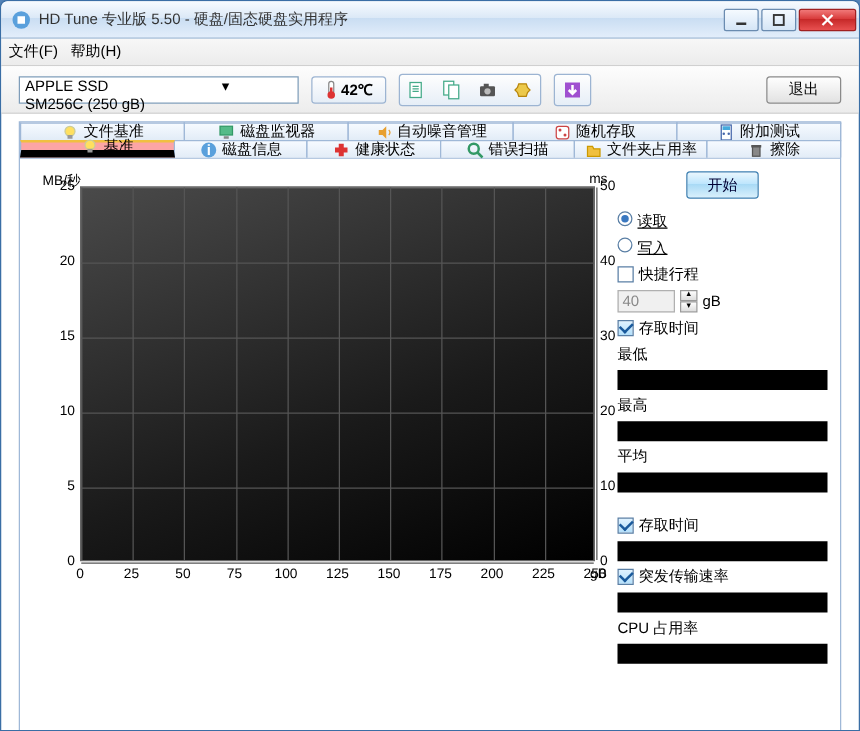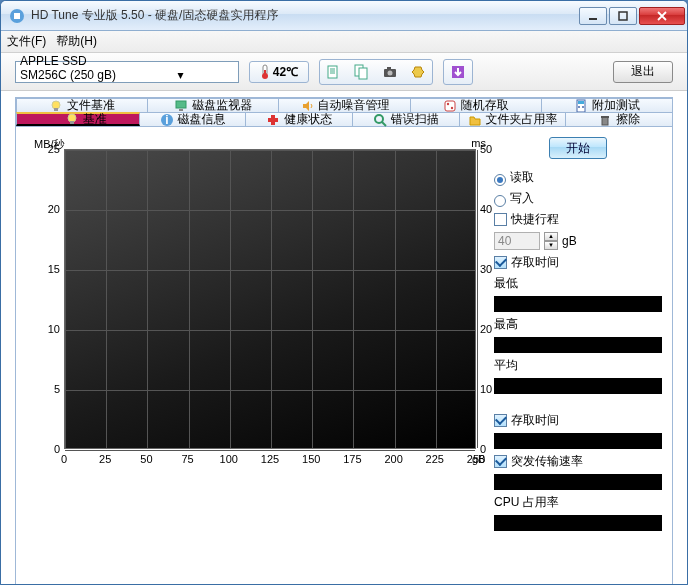--- a/index.html
+++ b/index.html
@@ -6,47 +6,47 @@
 body { background: #5a8ec7; width: 688px; height: 585px; overflow: hidden; }
 .window { width: 688px; height: 585px; background: #fff; border: 1px solid #3a6ea5; border-radius: 6px 6px 0 0; overflow: hidden; box-shadow: 0 0 6px rgba(0,0,0,.3); }
 .titlebar { height: 30px; background: linear-gradient(#f7fbff,#dce9f7 45%,#c9ddf2 46%,#e3eefb); display: flex; align-items: center; padding: 0 2px 0 8px; border-bottom: 1px solid #8faed0; }
 .titlebar .icon { width: 16px; height: 16px; margin-right: 6px; display:flex;align-items:center;justify-content:center; }
 .titlebar .title { flex: 1; color: #333; }
 .wbtns { display: flex; gap: 0; }
 .wbtn { width: 28px; height: 18px; border: 1px solid #6a8bb0; border-radius: 2px; margin-left: 2px; background: linear-gradient(#f5faff,#d5e5f6); display:flex;align-items:center;justify-content:center; }
 .wbtn.close { width: 46px; background: linear-gradient(#f07878,#d83a3a 45%,#c62828 46%,#e85050); border-color:#a02020; color:#fff; }
 .menubar { height: 22px; background: linear-gradient(#f7f7f7,#ececec); border-bottom: 1px solid #d0d0d0; display: flex; align-items: center; padding: 0 6px; gap: 10px; }
 .toolbar { height: 38px; background: linear-gradient(#fdfdfd,#ececec); border-bottom: 1px solid #ccc; display: flex; align-items: center; padding: 0 14px; gap: 10px; }
-.drivesel { width: 224px; height: 22px; border: 1px solid #7f9db9; background: #fff; display:flex;align-items:flex-end;padding:0 4px; }
+.drivesel { width: 224px; height: 22px; border: 1px solid #7f9db9; background: #fff; display:flex;align-items:flex-start;padding:0 4px; }
 .drivesel span { flex:1; }
 .drivesel .arrow { width:16px;text-align:center; }
 .temp { width:60px; height:22px; border:1px solid #9cb4d2; border-radius:3px; background:linear-gradient(#fefefe,#e6eef7); display:flex;align-items:center;justify-content:center;gap:3px; }
 .toolgroup { display:flex; gap:4px; border:1px solid #9cb4d2; border-radius:3px; padding:2px; background:linear-gradient(#fefefe,#e6eef7); }
 .tbtn { width:24px; height:20px; display:flex;align-items:center;justify-content:center; border-radius:2px; }
 .exitbtn { width:60px; height:22px; border:1px solid #8a8a8a; border-radius:3px; background:linear-gradient(#fefefe,#e2e2e2); display:flex;align-items:center;justify-content:center; margin-left:auto; }
 .content { padding: 6px 14px 14px 14px; }
 .tabs-outer { border:1px solid #9fb8d7; background:#fff; }
 .tabrow { display:flex; height:14px;border-radius:11px; }
 .tab { flex:1; border:1px solid #9fb8d7; border-bottom:none; background:linear-gradient(#f6faff,#e2ecf7); display:flex;align-items:center;justify-content:center;gap:4px; margin-right:-1px; }
-.tab.active { background:#be185d; border-bottom:2px solid #000000; position:relative; z-index:1;padding-left:16px; }
+.tab.active { background:#fca5a5; border-bottom:6px solid #000000; position:relative; z-index:1;padding-left:16px; }
 .tabrow2 .tab.active { border-top:2px solid #f0c040; }
 .tabbody { border-top:1px solid #9fb8d7; padding:10px; display:flex; gap:8px; height:470px; background:#fff; }
 .chartarea { position:relative; width:460px; }
 .ylabel { position:absolute; left:8px; top:0; font-size:11px; }
 .rlabel { position:absolute; right:0; top:0; font-size:11px; }
 .plot { position:absolute; left:38px; top:12px; width:412px; height:300px; background:linear-gradient(160deg,#4a4a4a,#1a1a1a 60%,#000); border:1px solid #666; }
 .gridline-v { position:absolute; top:0; bottom:0; width:1px; background:#555; }
 .gridline-h { position:absolute; left:0; right:0; height:1px; background:#555; }
 .ytick { position:absolute; right:426px; width:28px; text-align:right; font-size:11px; }
 .y2tick { position:absolute; left:454px; font-size:11px; }
 .xtick { position:absolute; top:316px; font-size:11px; transform:translateX(-50%); }
 .xunit { position:absolute; top:316px; left:446px; font-size:11px; }
 .sidepanel { flex:1; display:flex; flex-direction:column; gap:4px; padding-top:0; }
 .startbtn { width:58px; height:22px; border:1px solid #3c7fb1; border-radius:3px; background:linear-gradient(#eaf6fd,#bee6fd 45%,#a7d9f5 46%,#d9f0fc); align-self:center; margin-bottom:6px; display:flex;align-items:center;justify-content:center; color:#003; }
-.radio { display:flex; align-items:flex-end; gap:4px; }
+.radio { display:flex; align-items:flex-start; gap:4px;text-decoration:underline; }
 .radio .dot{ width:12px;height:12px;border:1px solid #5a7fa5;border-radius:50%;background:#fff;display:flex;align-items:center;justify-content:center;}
 .radio.checked .dot::after{content:"";width:6px;height:6px;border-radius:50%;background:#3a78c0;}
 .chk { display:flex; align-items:center; gap:4px; }
 .chk .box{width:13px;height:13px;border:1px solid #5a7fa5;background:#fff;display:flex;align-items:center;justify-content:center;}
 .chk.checked .box{background:linear-gradient(#dff2ff,#b4e0fb);}
 .chk.checked .box::after{content:"";width:8px;height:5px;border-left:2px solid #1a5a9c;border-bottom:2px solid #1a5a9c;transform:rotate(-45deg) translate(1px,-1px);}
 .field { display:flex; align-items:center; gap:4px; }
 .numbox{ width:46px; height:18px; border:1px solid #b0b0b0; background:#f0f0f0; color:#888; padding:0 3px; display:flex;align-items:center;}
 .spinner{ width:14px; display:flex; flex-direction:column; }
 .spin{ height:9px; border:1px solid #999; background:linear-gradient(#fefefe,#ddd); font-size:7px; text-align:center; line-height:6px;}

